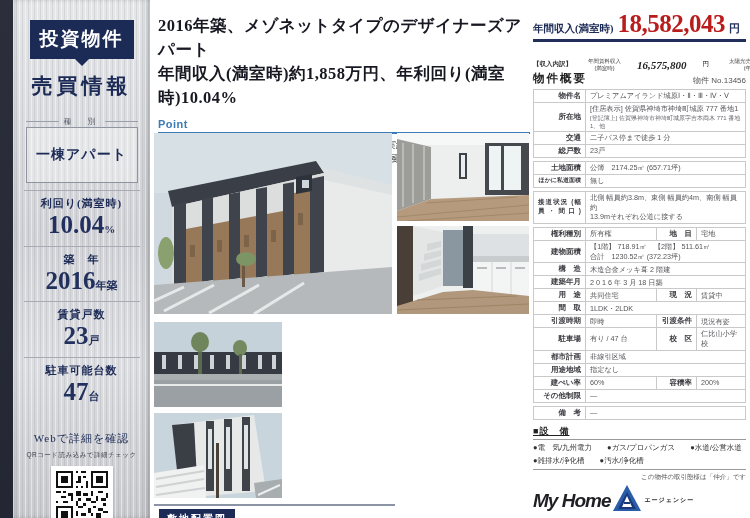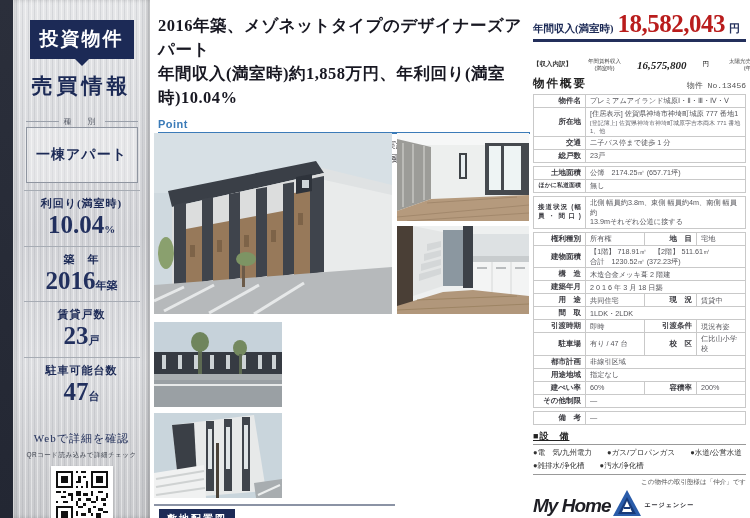--- a/index.html
+++ b/index.html
@@ -60,30 +60,30 @@
   .price-small { font-size:18px; font-weight:bold; }
   .annual-row { margin-top:2px; border-bottom:3px solid #232f5b; padding-bottom:1px; display:flex; align-items:baseline; gap:4px; }
   .annual-label { color:#1c2a56; font-size:10.5px; font-weight:bold; white-space:nowrap; }
   .annual-value { color:#b91c1c; font-size:25px; font-weight:bold; letter-spacing:-.5px; }
   .annual-unit { color:#232f5b; font-size:11px; font-weight:bold; }
   .breakdown { margin-top:16px; display:flex; align-items:center; gap:16px; white-space:nowrap; }
   .bd-tag { font-size:6.5px; color:#333; font-weight:bold; }
   .bd-lab { font-size:5.5px; color:#444; line-height:1.2; text-align:center; }
   .bd-val { font-size:11px; color:#222; font-weight:bold; font-style:italic; }
   .bd-unit { font-size:6.5px; }
-  .ov-head { margin-top:5px; display:flex; justify-content:space-between; align-items:flex-end;font-family:Liberation Mono, monospace; }
+  .ov-head { display:flex; justify-content:space-between; align-items:flex-end; }
   .ov-title { color:#222; font-size:11.5px; font-weight:bold; letter-spacing:2px; }
   .ov-no { color:#555; font-size:8px; }
   .ptable { margin-top:3px; border-top:1px solid #c9c9c9; }
   .prow { display:flex; border-bottom:1px solid #c9c9c9; border-left:1px solid #c9c9c9; border-right:1px solid #c9c9c9; min-height:12.5px; align-items:center; }
   .prow.gap { margin-top:3px; border-top:1px solid #c9c9c9; }
   .pl { width:52px; padding:1px 4px; color:#3c3c42; font-size:7.5px; font-weight:bold; text-align:justify; text-align-last:justify; border-right:1px solid #c9c9c9; align-self:stretch; display:flex; flex-direction:column; justify-content:center;align-items:flex-end; }
   .pl span { text-align-last:justify; }
   .pv { flex:1; padding:1px 4px; color:#55555a; font-size:7.2px; line-height:1.35; }
-  .pl2 { width:53px; border-left:1px solid #c9c9c9; }
+  .pl2 { width:41px; border-left:1px solid #c9c9c9; }
   .pv2 { flex:0 0 48px; }
   .pv .tiny { font-size:6px; color:#6a6a70; }
   .equip-head { margin-top:5px; color:#222; font-size:9px; font-weight:bold; letter-spacing:1px; border-bottom:1px solid #999; padding-bottom:1px;text-decoration:underline; }
   .equip-line { color:#333; font-size:7.5px; line-height:1.7; white-space:nowrap; }
   .equip-wrap { border-bottom:1px solid #999; padding:2px 0; }
   .deal-note { margin-top:3px; text-align:right; color:#555; font-size:6.5px; }
   .logo-row { margin-top:2px; display:flex; align-items:center; }
   .lg-myhome { font-size:19px; font-weight:bold; font-style:italic; color:#1e1e24; letter-spacing:-1px; line-height:1; }
   .lg-mark { margin:0 2px; }
   .lg-agency-kana { color:#1e1e24; font-size:6px; font-weight:bold; letter-spacing:1px; }

